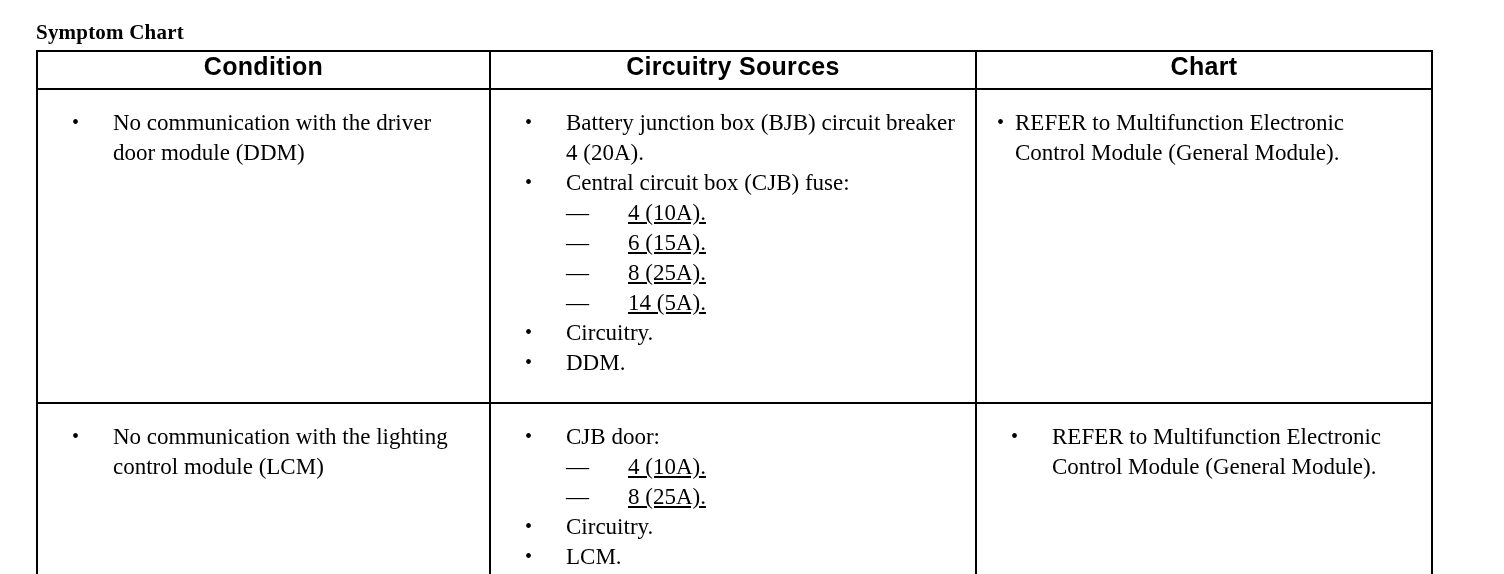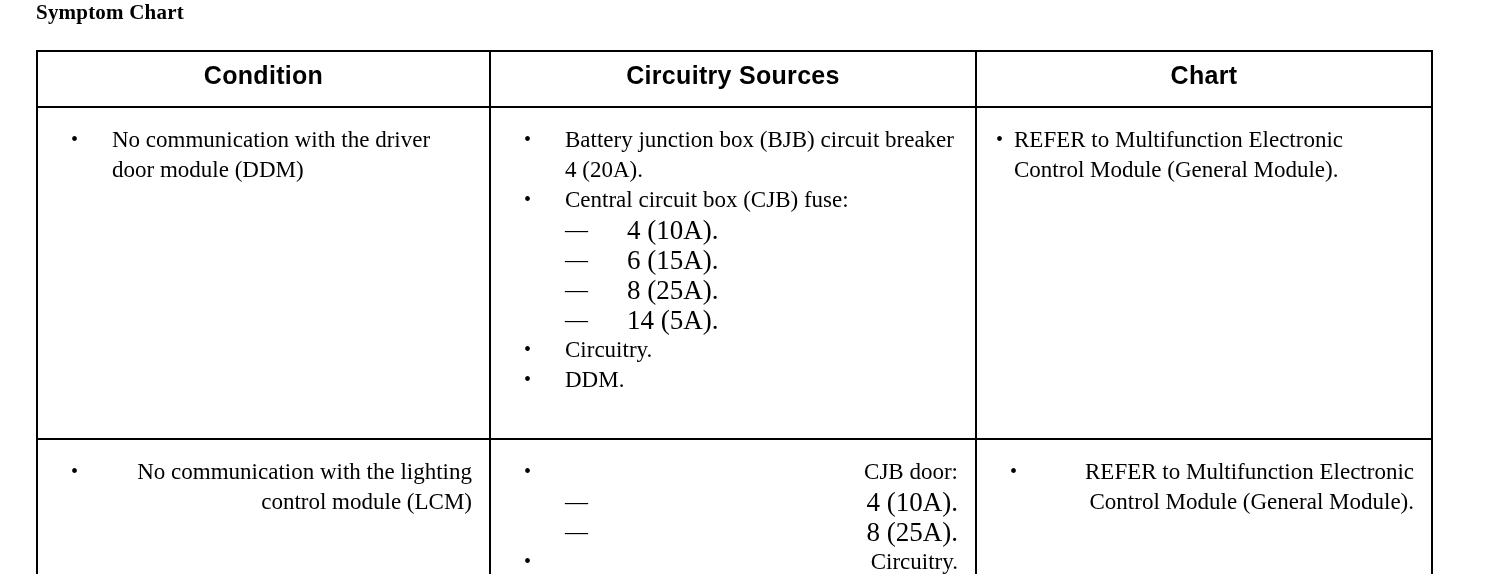--- a/index.html
+++ b/index.html
@@ -12,42 +12,42 @@
     height: 574px;
     position: relative;
     font-family: "Liberation Serif", "DejaVu Serif", serif;
     color: #000000;
     overflow: hidden;
   }
 
   .page-title {
     position: absolute;
     left: 36px;
-    top: 0;
+    top: 20px;
     font-family: "Liberation Serif", "DejaVu Serif", serif;
     font-weight: bold;
     font-size: 21px;
     line-height: 24px;
     letter-spacing: 0.2px;
     white-space: nowrap;
   }
 
   .symptom-table {
     position: absolute;
     left: 36px;
     top: 50px;
     width: 1395px;
     border-collapse: collapse;
     table-layout: fixed;
   }
   .symptom-table td,
   .symptom-table th {
     border: 2px solid #000000;
     vertical-align: top;
-    padding: 9px;
+    padding: 0;
   }
 
   .col-condition { width: 453px; }
   .col-sources   { width: 486px; }
   .col-action    { width: 456px; }
 
   .header-cell {
     height: 36px;
     text-align: center;
     vertical-align: middle;
@@ -55,25 +55,25 @@
     font-weight: bold;
     font-size: 25px;
     letter-spacing: 0.3px;
     padding: 0 4px;
   }
 
   .cell-body {
     padding: 6px 6px 10px 6px;
   }
   .row-1 .cell-body { min-height: 296px; }
-  .row-2 .cell-body { min-height: 150px; text-align: right; }
+  .row-2 .cell-body { min-height: 150px; }
 
   ul.bullets {
     list-style: none;
-    margin: 2px;
+    margin: 12px;
     padding: 0;
   }
   ul.bullets > li {
     position: relative;
     font-size: 23px;
     line-height: 30px;
     margin: 0;
   }
 
   
@@ -102,22 +102,23 @@
   }
 
   ul.subitems {
     list-style: none;
     margin: 0;
     padding: 0;
   }
   ul.subitems > li.dash {
     position: relative;
     padding-left: 62px;
-    font-size: 27px;
-    line-height: 30px;
+    font-size: 23px;
+    line-height: 30px;
+    text-decoration: underline;
   }
   ul.subitems > li.dash::before {
     content: "\2014";
     position: absolute;
     left: 0px;
     top: 0;
     font-size: 23px;
     line-height: 30px;
   }
 </style>

